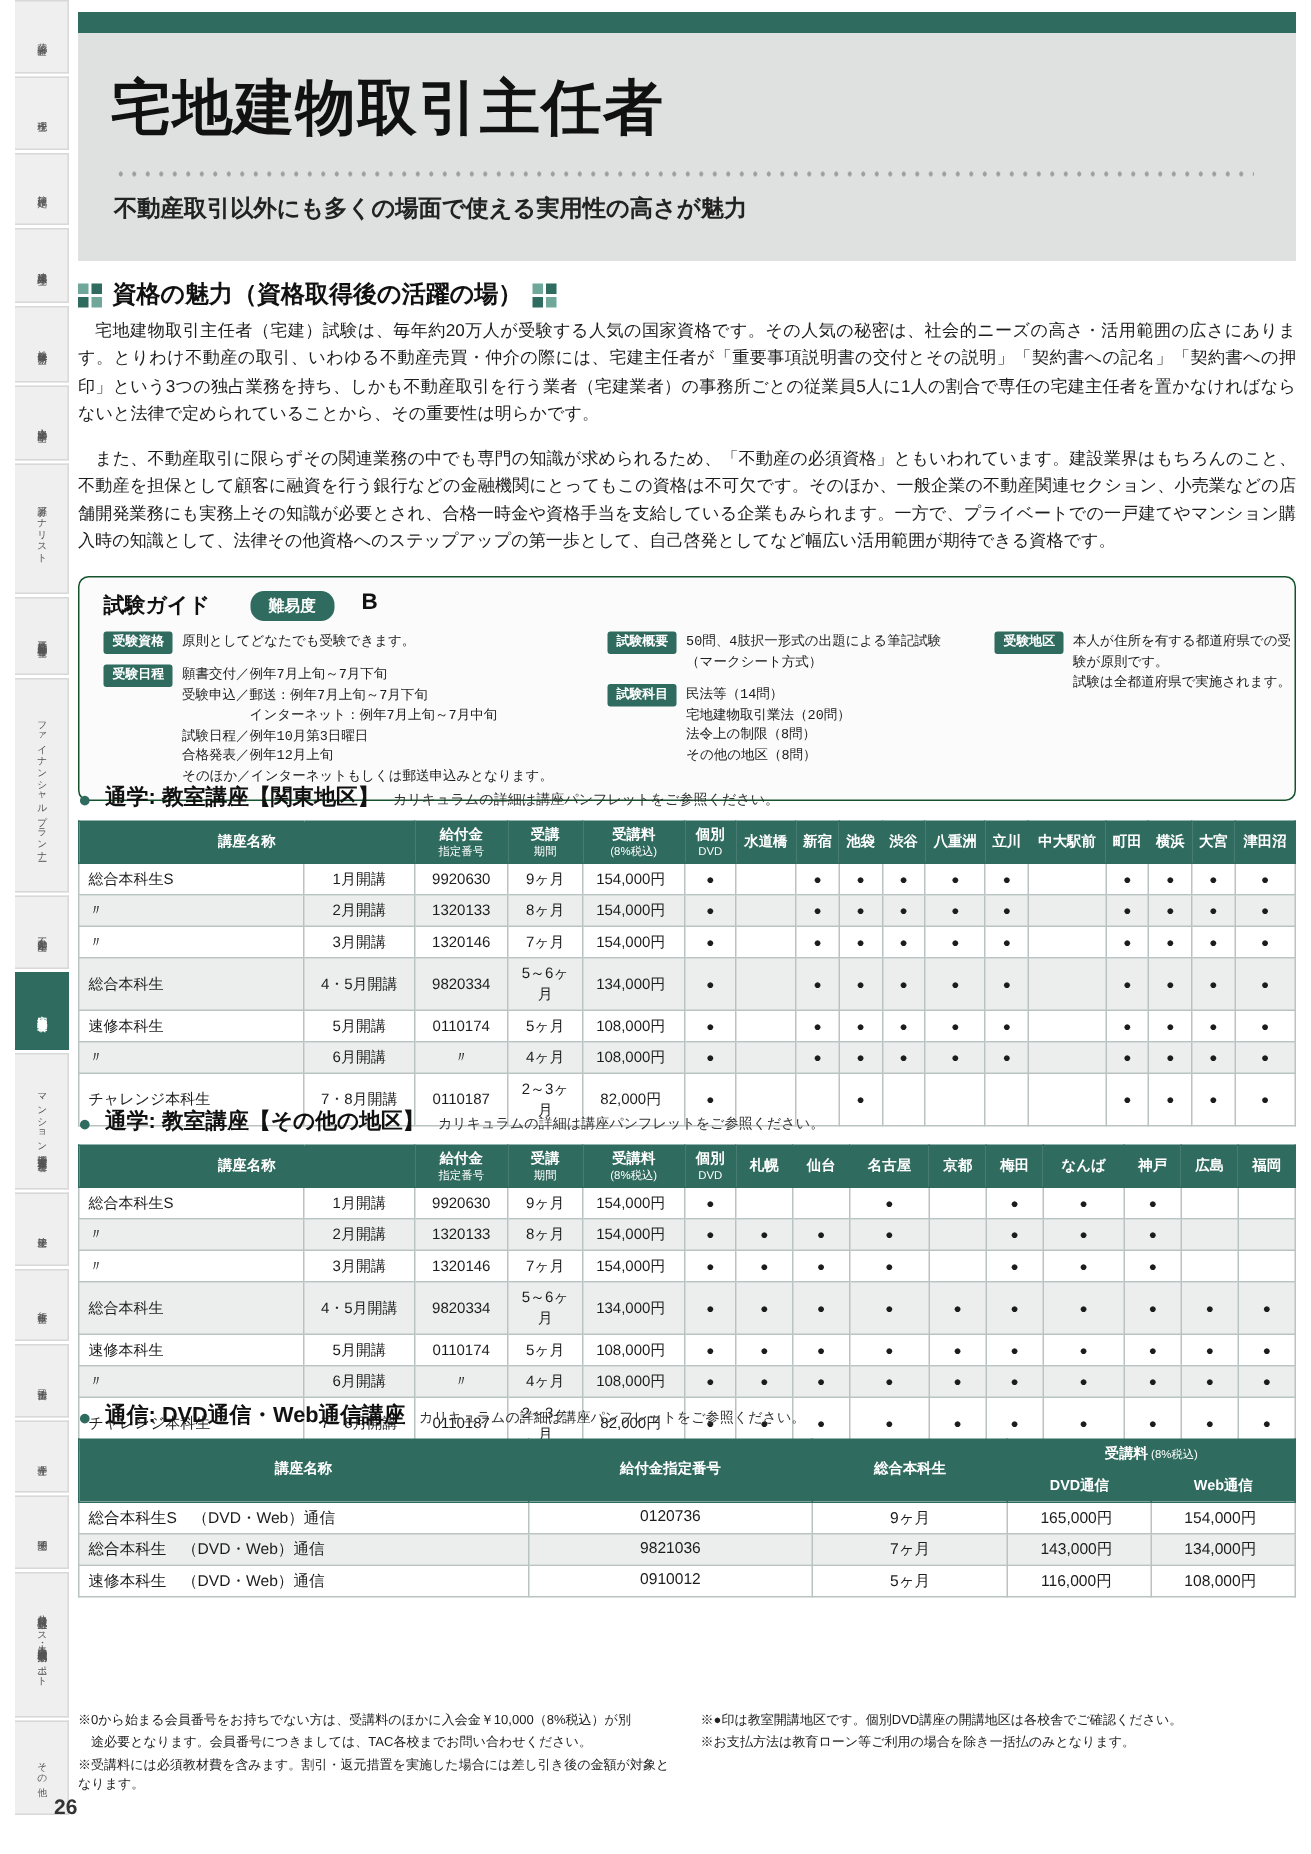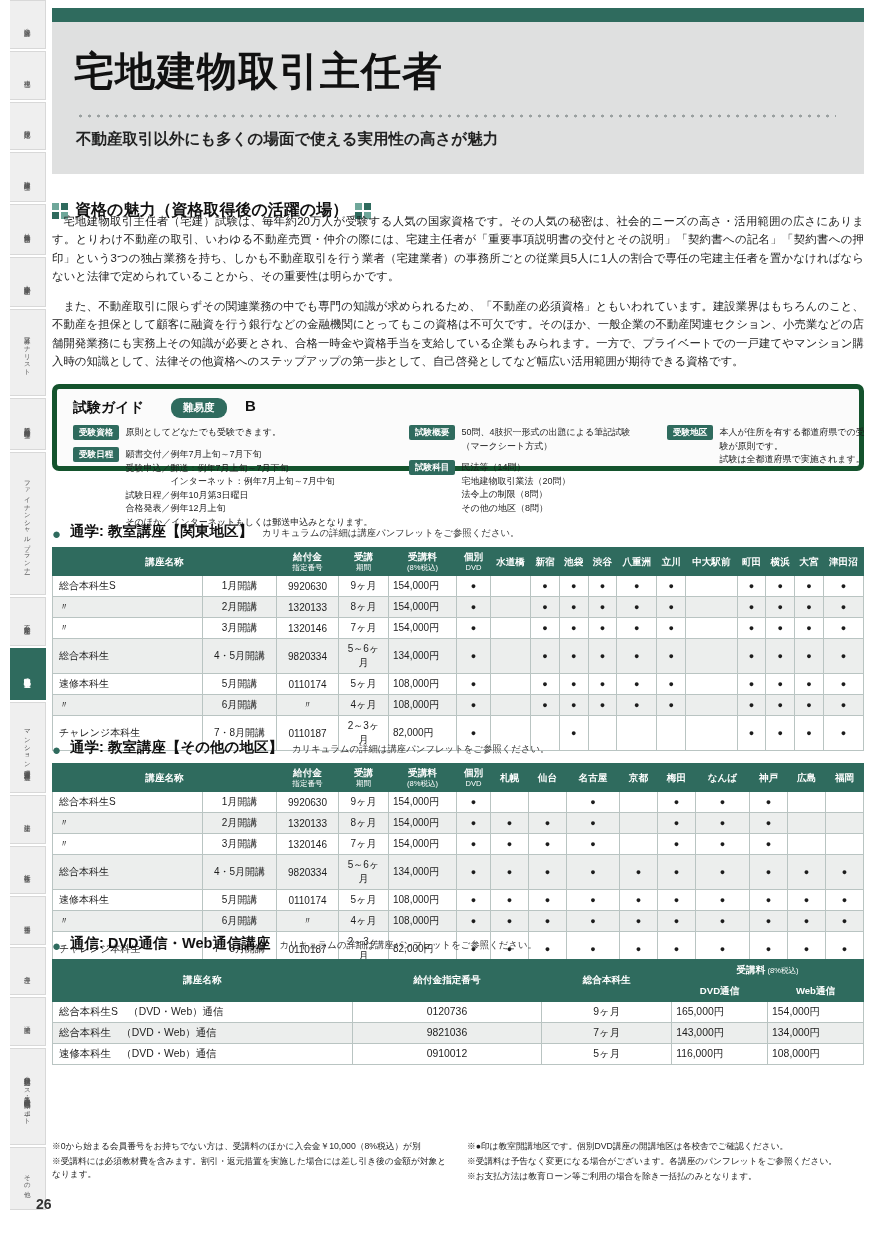--- a/index.html
+++ b/index.html
@@ -80,48 +80,48 @@
   
   .sec-head {
     display: flex; align-items: center; gap: 7px;
     font-size: 16px; font-weight: bold; color: #111;
   }
   .sq-group { display: inline-flex; gap: 2px; }
   .sq { width: 7px; height: 7px; background: #2f6b5e; display: block; }
   .sq.lt { background: #6fa79a; }
   .sq-stack { display: inline-flex; flex-direction: column; gap: 2px; }
 
-  .charm-head { position: absolute; left: 52px; top: 186px; margin-top: 14px; }
+  .charm-head { position: absolute; left: 52px; top: 186px; }
 
   .body-text {
     position: absolute; left: 52px; top: 212px; width: 812px;
     font-size: 11.4px; line-height: 1.62; color: #1c1c1c;
     text-align: justify;
   }
   .body-text p { margin: 0 0 11px 0; text-indent: 1em; }
 
   
   .guide {
-    position: absolute; left: 52px; top: 384px; width: 812px; height: 87px;
-    border: 5px solid #14532d; border-radius: 7px; background: #fbfbfb;
+    position: absolute; left: 52px; top: 384px; width: 812px; height: 150px;
+    border: 1px solid #14532d; border-radius: 7px; background: #fbfbfb;
   }
   .guide-title {
     position: absolute; left: 16px; top: 10px;
     font-size: 14px; font-weight: bold; color: #111;
   }
   .diff-pill {
     position: absolute; left: 114px; top: 9px;
     background: #2f6b5e; color: #fff; border-radius: 9px;
     font-size: 10.5px; padding: 3px 12px; font-weight: bold;
   }
   .diff-val {
     position: absolute; left: 188px; top: 8px;
     font-size: 15px; font-weight: bold; color: #111;
   }
-  .g-col { position: absolute; font-size: 9px; line-height: 1.5; color: #1c1c1c; }
+  .g-col { position: absolute; font-size: 9px; line-height: 1.5; color: #1c1c1c; font-family: Liberation Mono, monospace; }
   .g-col.c1 { left: 16px; top: 36px; width: 320px; }
   .g-col.c2 { left: 352px; top: 36px; width: 250px; }
   .g-col.c3 { left: 610px; top: 36px; width: 196px; }
   .g-row { display: flex; margin-bottom: 7px; }
   .g-tag {
     flex: 0 0 auto;
     background: #2f6b5e; color: #fff;
     font-size: 8.6px; font-weight: bold;
     padding: 2px 6px; border-radius: 2px;
     margin-right: 6px; height: 15px; line-height: 11px;
@@ -146,21 +146,21 @@
     margin-left: 36px;
   }
   thead th .sub { font-size: 7.6px; font-weight: normal; display: block; }
   tbody td {
     font-size: 10px; padding: 3px 4px; height: 19px;
     background: #ffffff; text-align: center; color: #1c1c1c;
   }
   tbody tr.alt td { background: #eceeed; }
   td.name { text-align: left; padding-left: 6px; }
   td.num { text-align: center; }
-  td.fee { text-align: left; padding-right: 8px; }
+  td.fee { text-align: center; padding-right: 8px; }
   .dot { font-size: 9px; line-height: 1; }
 
   .tbl1 { position: absolute; left: 52px; top: 522px; }
   .tbl1 table { margin-top: 6px; }
   .tbl2 { position: absolute; top: 738px; left: 52px; }
   .tbl2 table { margin-top: 6px; }
   .tbl3 { position: absolute; top: 934px; left: 52px; }
   .tbl3 table { margin-top: 6px; width: 812px; }
 
   .tbl3 thead th { padding: 4px 2px; }
@@ -689,23 +689,23 @@
             <td class="fee">116,000円</td>
             <td class="fee">108,000円</td>
           </tr>
         </tbody>
     </table>
   </div>
 
   <div class="notes">
     <div class="col" id="notes-left">
         <p>※0から始まる会員番号をお持ちでない方は、受講料のほかに入会金￥10,000（8%税込）が別</p>
+        <p>　途必要となります。会員番号につきましては、TAC各校までお問い合わせください。</p>
         <p>※受講料には必須教材費を含みます。割引・返元措置を実施した場合には差し引き後の金額が対象となります。</p>
       </div>
     <div class="col" id="notes-right">
         <p>※●印は教室開講地区です。個別DVD講座の開講地区は各校舎でご確認ください。</p>
-        <p>※受講料は予告なく変更になる場合がございます。各講座のパンフレットをご参照ください。</p>
         <p>※お支払方法は教育ローン等ご利用の場合を除き一括払のみとなります。</p>
       </div>
   </div>
 
   <div class="pageno">26</div>
 </div>
 
 </body></html>

